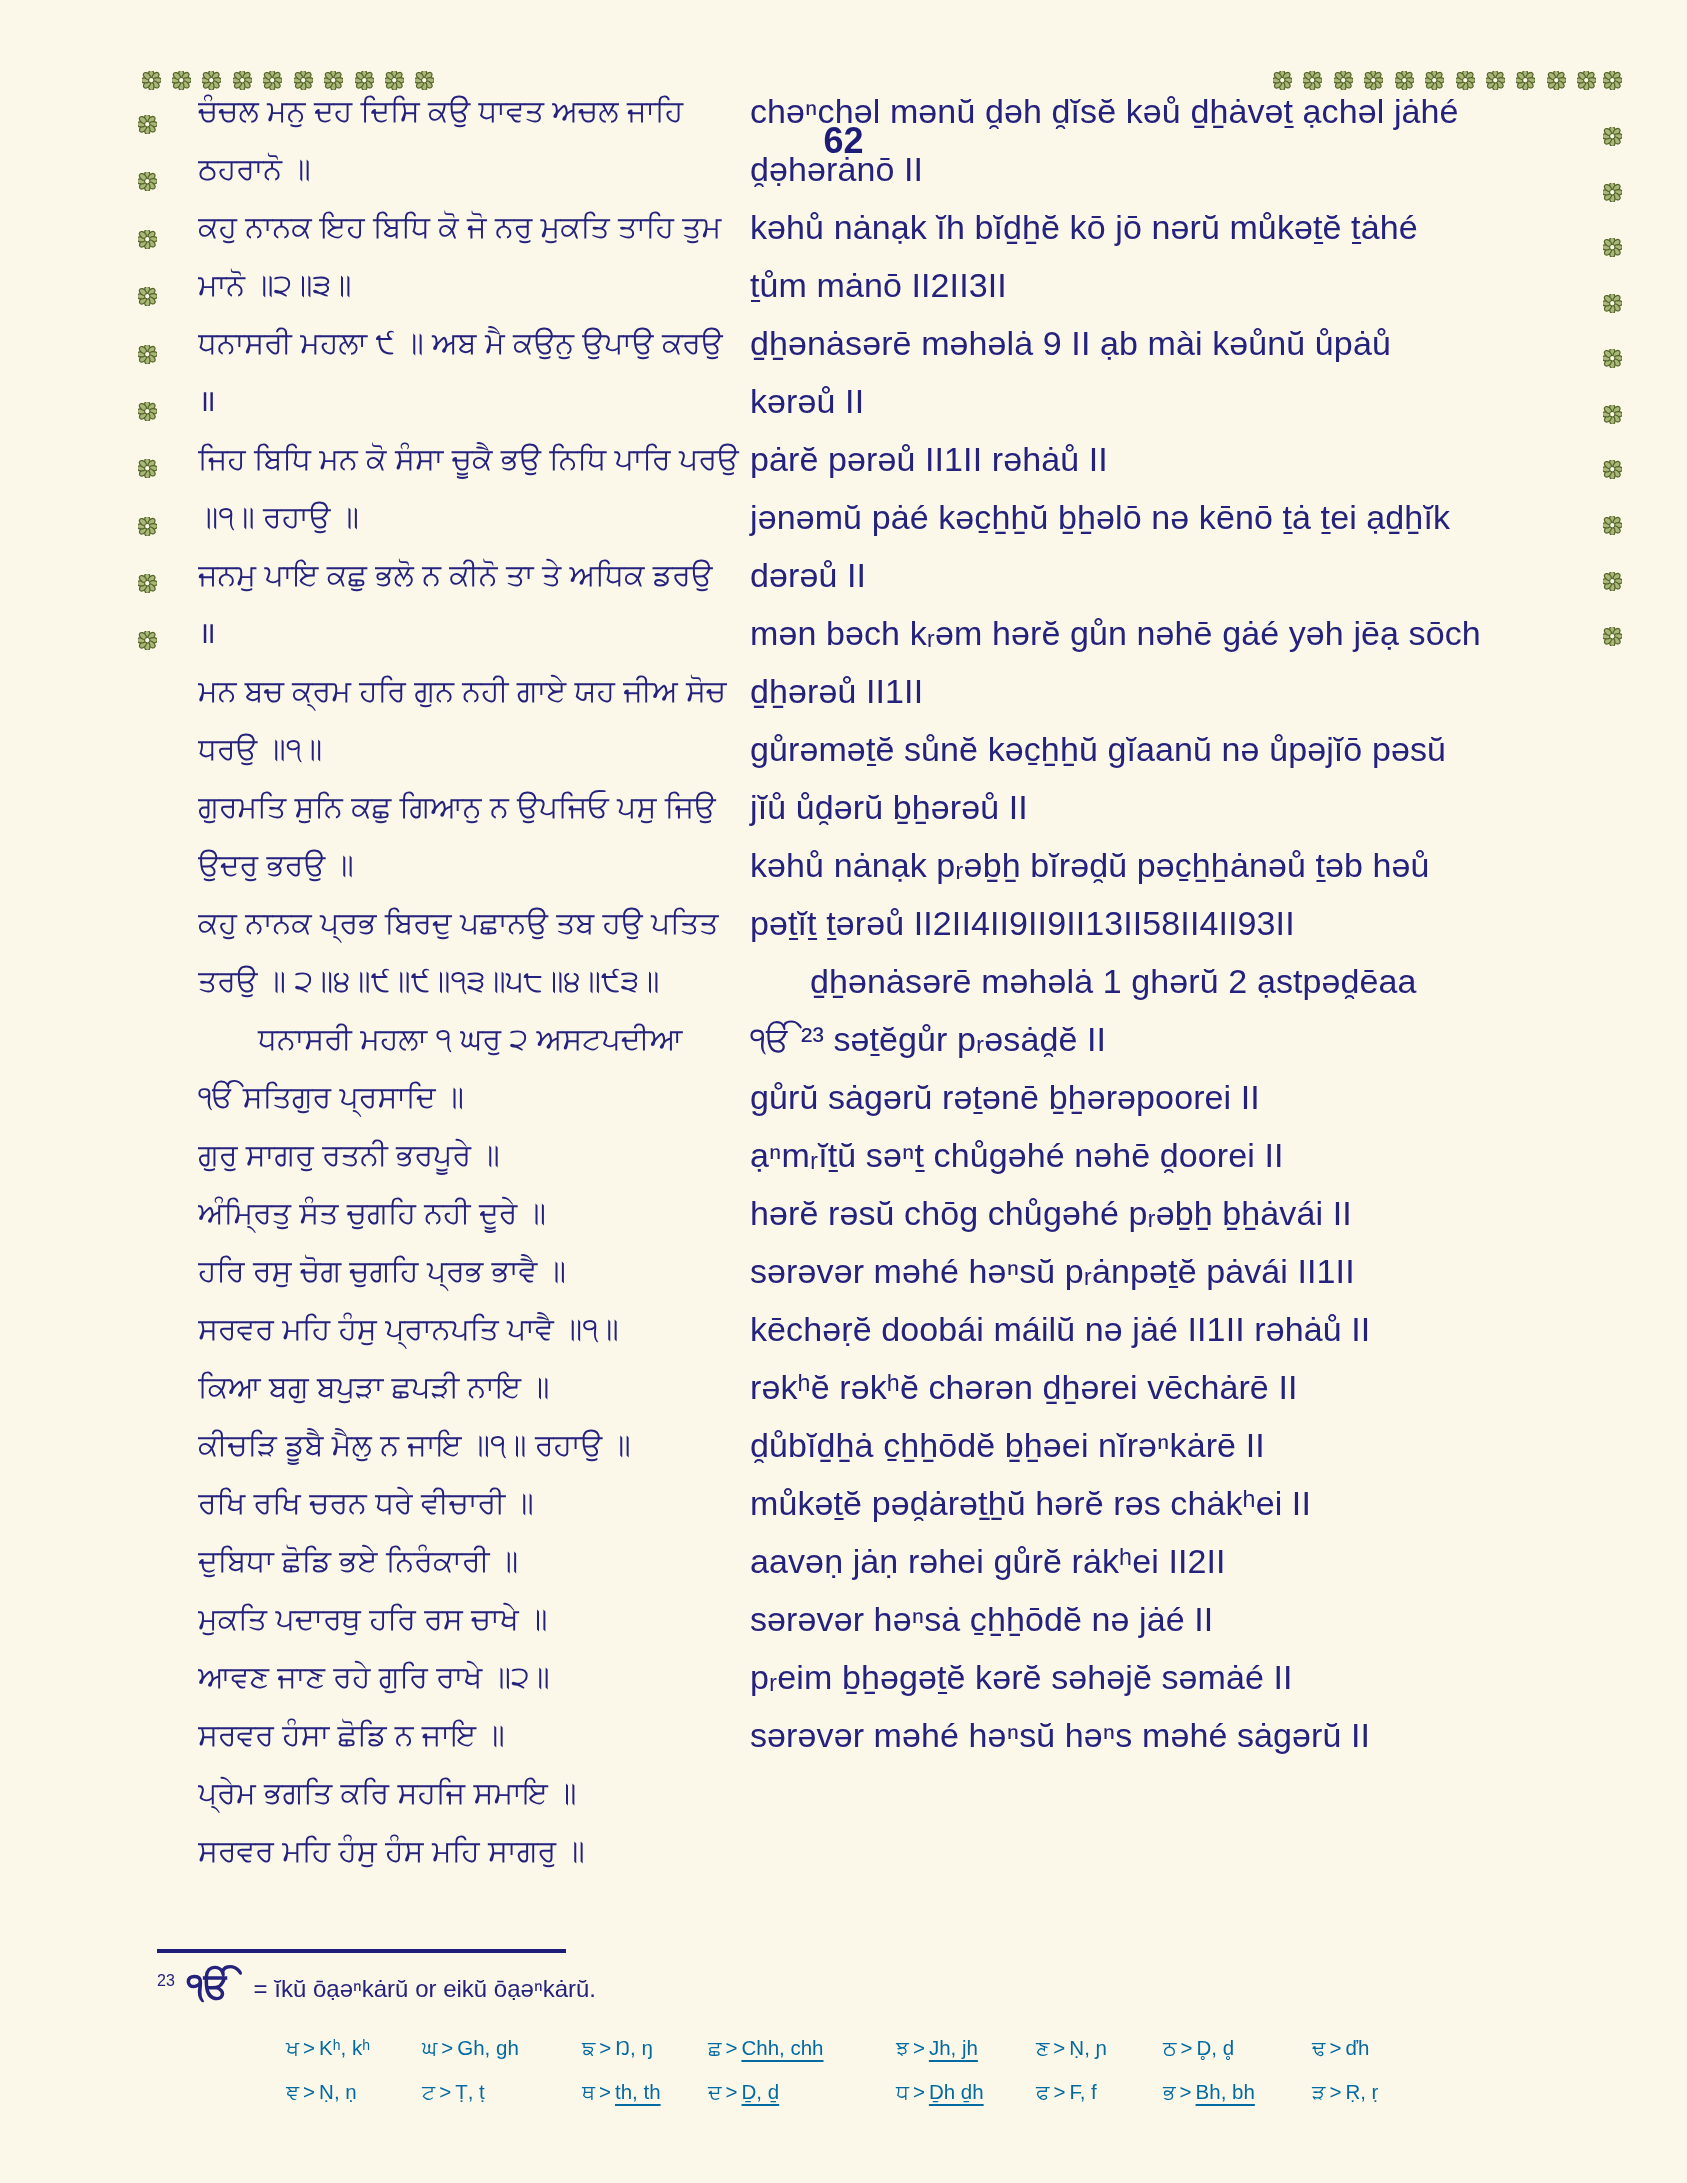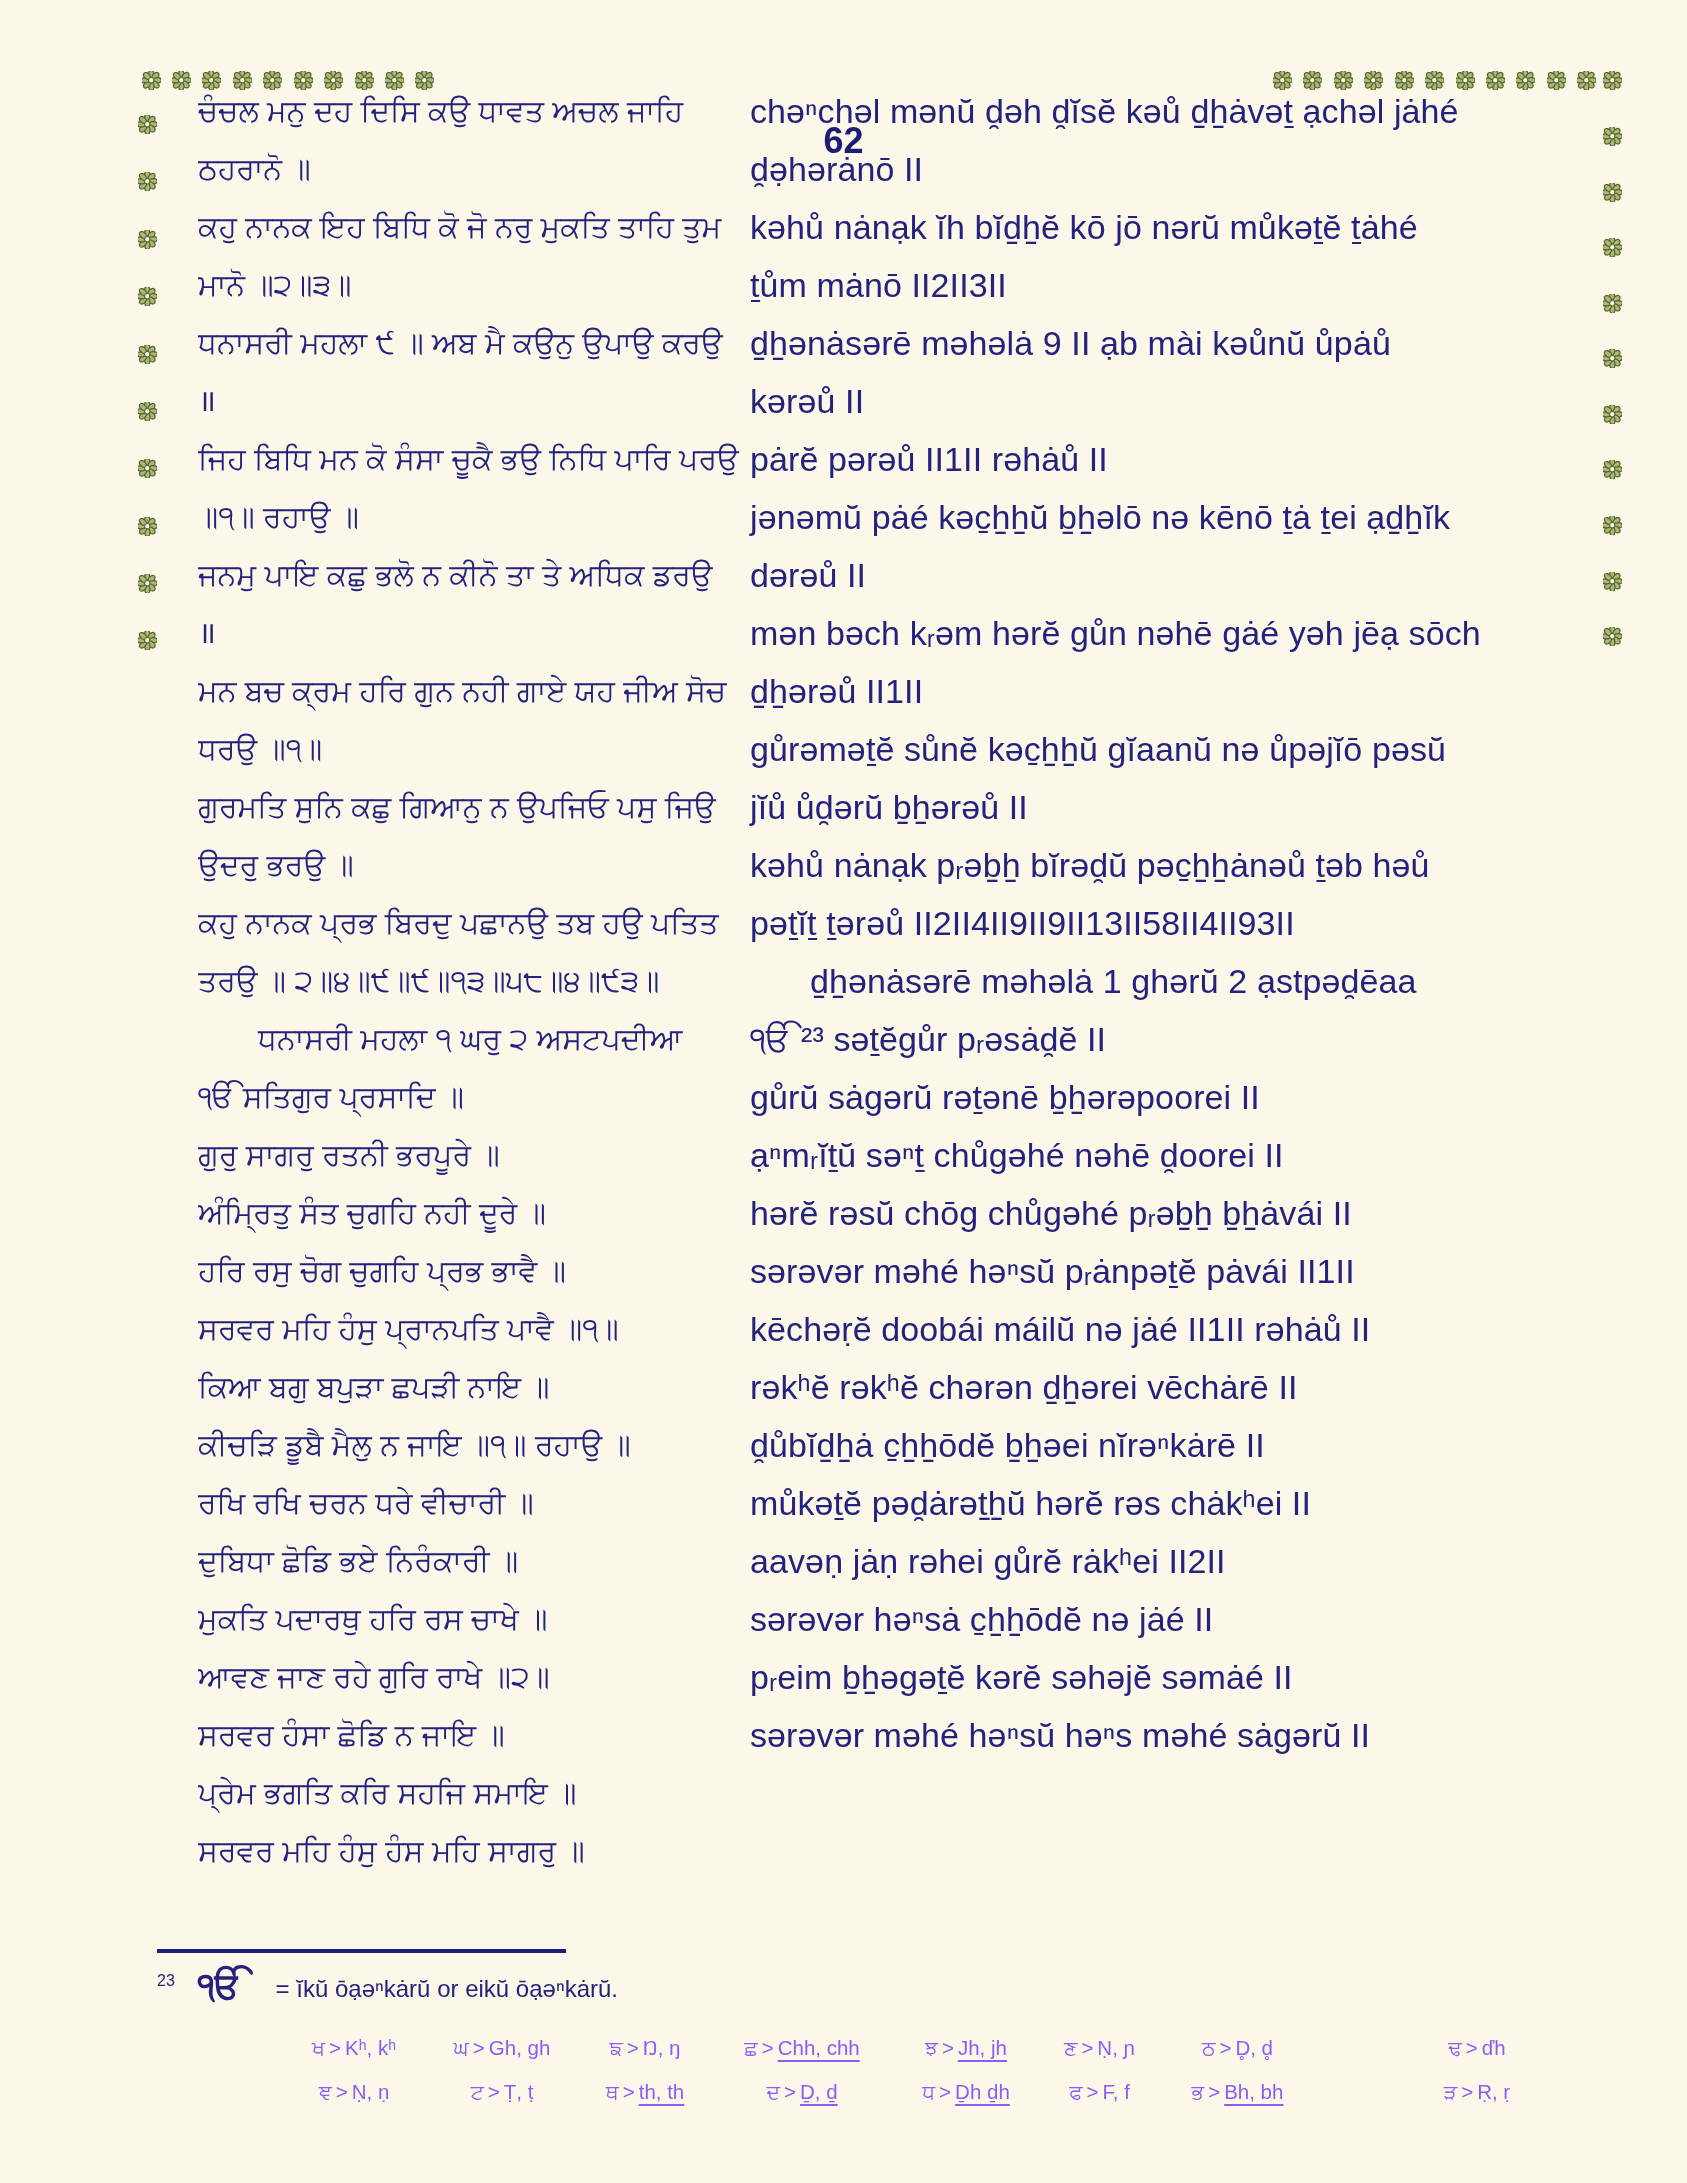--- a/index.html
+++ b/index.html
@@ -34,30 +34,30 @@
 
   .floret{position:absolute;}
 
   .fn-rule{
     position:absolute;left:157px;top:1949px;
     width:409px;height:4px;background:#1d1c77;
   }
   .footnote{
     position:absolute;left:157px;top:1964px;
     color:#24227c;font-size:24px;
-    display:flex;align-items:baseline;gap:23px;
+    display:flex;align-items:baseline;gap:12px;
     white-space:nowrap;
   }
   .fn-marker{font-size:16px;vertical-align:super;position:relative;top:-10.6px;}
   .fn-symbol{font-size:36px;font-weight:600;position:relative;top:1.3px;}
   .fn-text{font-size:24px;margin-left:11px;}
 
   .key{
     position:absolute;left:286px;top:2026px;right:45px;
-    color:#8b5cf6;font-size:20.5px;text-align:center;
+    color:#0369a1;font-size:20.5px;
   }
   .krow{
     display:grid;
     grid-template-columns:136px 160px 126px 188px 140px 127px 149px auto;
     line-height:44px;
   }
   .kcell{white-space:nowrap;}
   .kg{font-size:20.5px;}
   .ksep{padding:0 4px;}
   .u{text-decoration:underline;text-underline-offset:4.6px;text-decoration-thickness:1.7px;}

